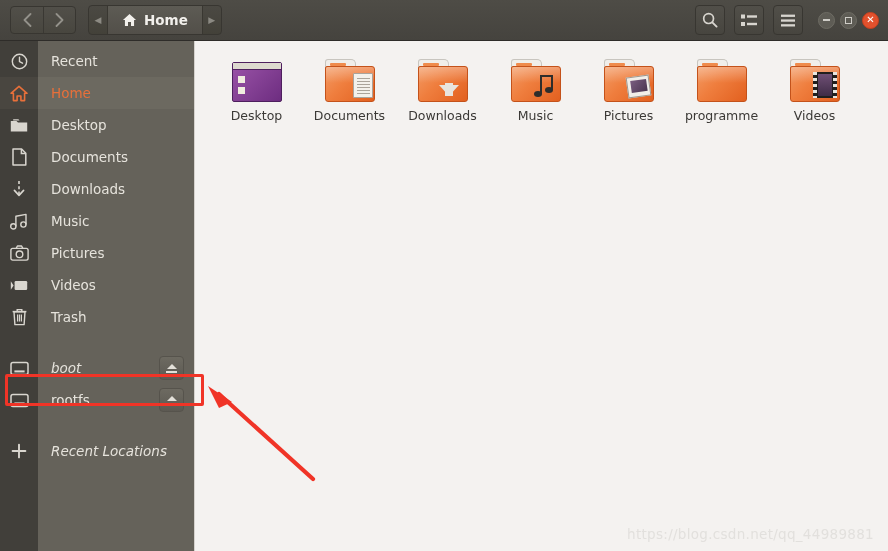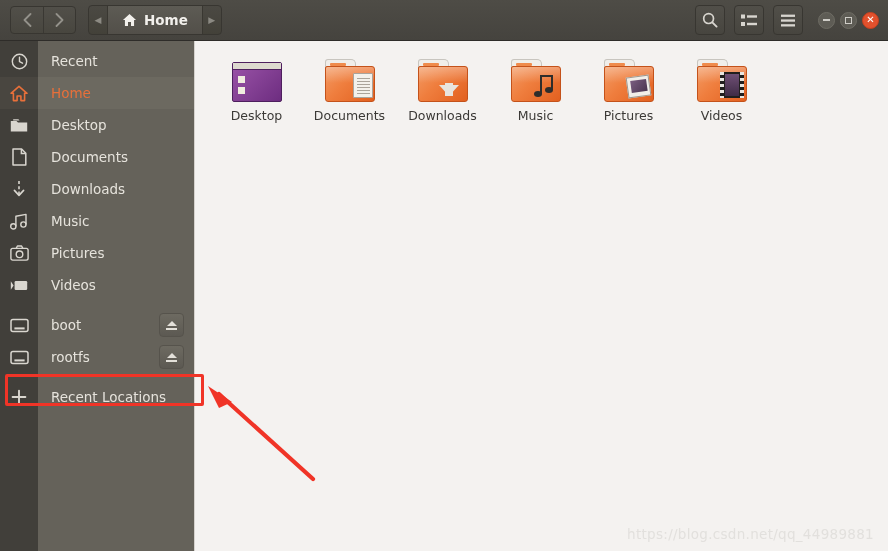--- a/index.html
+++ b/index.html
@@ -92,21 +92,21 @@
     display: flex; align-items: center; justify-content: center;
     color: #d9d6cf;
   }
   .srow .slabel {
     padding-left: 13px; color: #e6e3dc;
     font-size: 13.5px; white-space: nowrap;
   }
   .srow.selected { background: #6c6960; }
   .srow.selected .slabel { color: #e8703a; }
   .srow.selected .sicon { color: #e8703a; background: #494640; }
-  .srow.gap-top { margin-top: 8px; }
+  .srow.gap-top { margin-top: 19px; font-style: italic; }
   .eject {
     position: absolute; right: 10px; top: 4px;
     width: 25px; height: 24px; border-radius: 4px;
     background: linear-gradient(to bottom, #6d6a61, #5c5952);
     border: 1px solid #56534c;
     display: flex; flex-direction: column;
     align-items: center; justify-content: center; gap: 2px;
   }
   .ej-tri {
     width: 0; height: 0;
@@ -414,20 +414,31 @@
       <div class="srow">
         <span class="sicon">
           <svg width="19" height="13" viewBox="0 0 19 13">
             <rect x="4.6" y="2" width="12.6" height="9" rx="1.2" fill="#d9d6cf"></rect>
             <path d="M0.8 2.2 L3.6 6.5 L0.8 10.8 Z" fill="#d9d6cf"></path>
           </svg>
         </span>
         <span class="slabel">Videos</span>
       </div>
 
+      <div class="srow">
+        <span class="sicon">
+          <svg width="17" height="18" viewBox="0 0 17 18">
+            <path d="M1.6 3.6 H15.4" stroke="#d9d6cf" stroke-width="1.5"></path>
+            <path d="M6.2 3.4 V1.6 H10.8 V3.4" stroke="#d9d6cf" stroke-width="1.4" fill="none"></path>
+            <path d="M3 3.8 H14 L13.1 16.6 H3.9 Z" stroke="#d9d6cf" stroke-width="1.4" fill="none" stroke-linejoin="round"></path>
+            <path d="M6.6 6.6 V13.6 M8.5 6.6 V13.6 M10.4 6.6 V13.6" stroke="#d9d6cf" stroke-width="1.2"></path>
+          </svg>
+        </span>
+        <span class="slabel">Trash</span>
+      </div>
 
       <div class="srow gap-top">
         <span class="sicon">
           <svg width="19" height="15" viewBox="0 0 19 15">
             <rect x="1" y="1.4" width="17" height="12" rx="2" stroke="#d9d6cf" stroke-width="1.5" fill="none"></rect>
             <rect x="4.4" y="9.4" width="10.2" height="2" fill="#d9d6cf"></rect>
           </svg>
         </span>
         <span class="slabel">boot</span>
         <span class="eject">
@@ -518,20 +529,29 @@
         <div class="ibox">
           <div class="ftab"></div>
           <div class="folder">
               <div class="fsheen"></div>
             <div class="em em-pic"></div>
             </div>
         </div>
         <div class="ilabel">Pictures</div>
       </div>
 
+      <div class="item">
+        <div class="ibox">
+          <div class="ftab"></div>
+          <div class="folder">
+              <div class="fsheen"></div>
+            </div>
+        </div>
+        <div class="ilabel">programme</div>
+      </div>
 
 
 
 
       <div class="item">
         <div class="ibox">
           <div class="ftab"></div>
           <div class="folder">
               <div class="fsheen"></div>
             <div class="em em-film">

